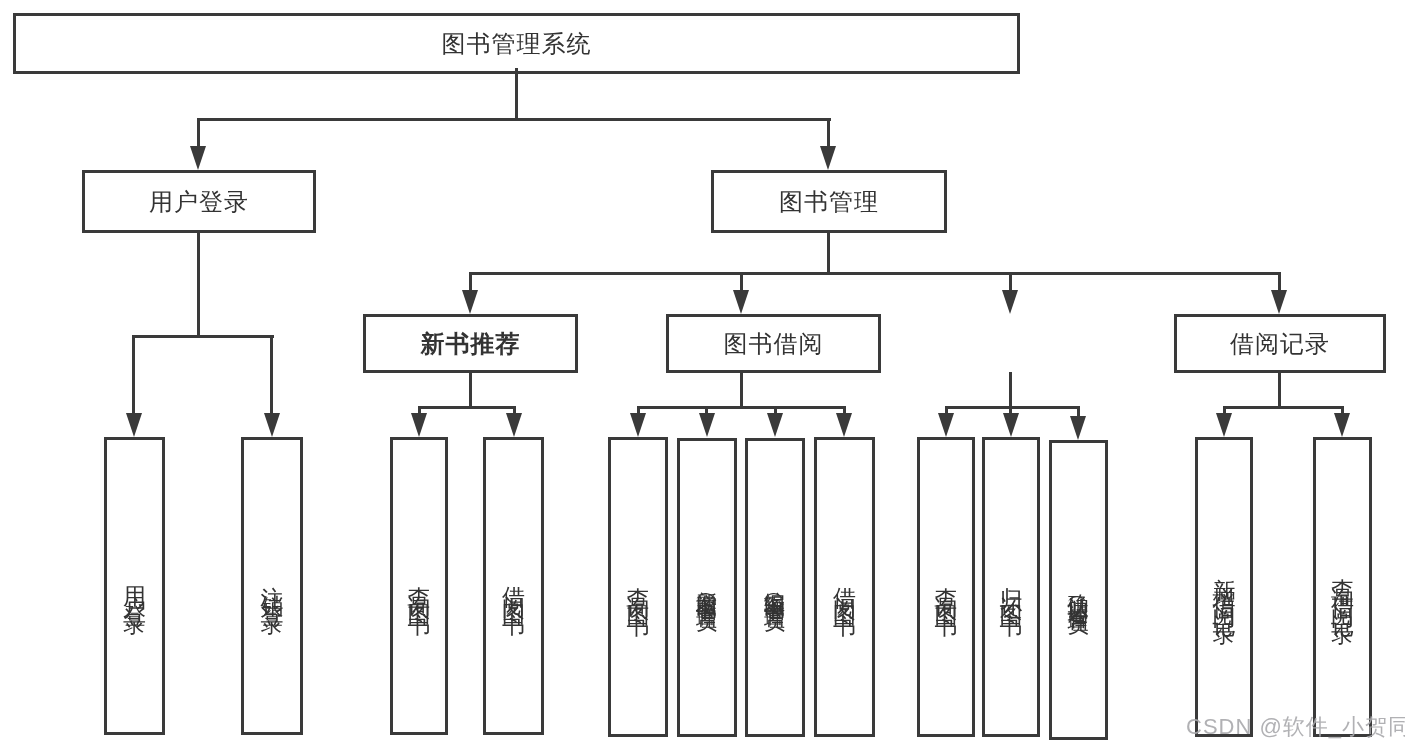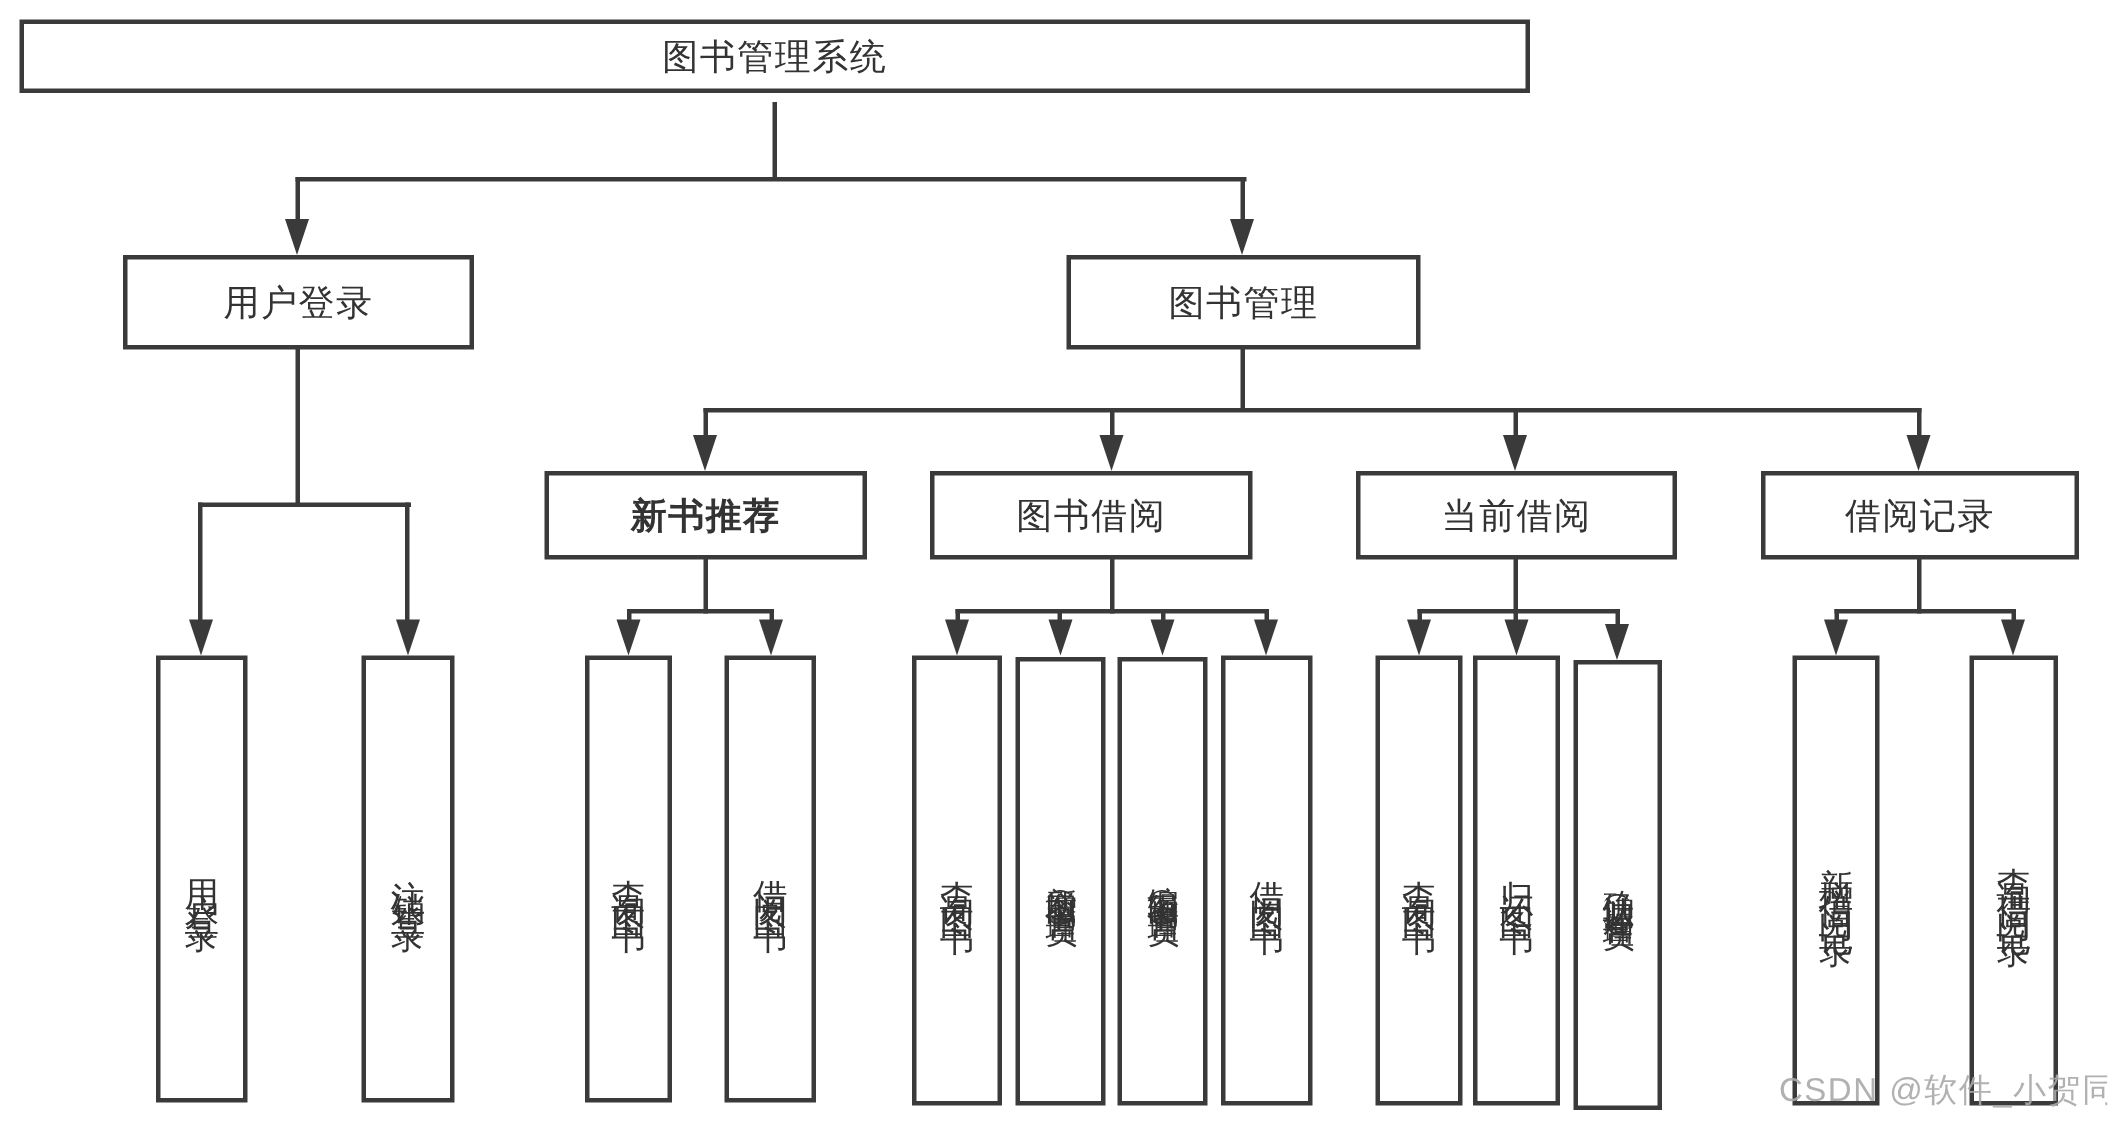--- a/index.html
+++ b/index.html
@@ -66,21 +66,21 @@
     letter-spacing: 1px;
     z-index: 5;
     white-space: nowrap;
   }
 </style>
 </head>
 <body>
 
 <div id="stage">
 
-  <div class="node" style="left:13px; top:13px; width:1007px; height:49px;">
+  <div class="node" style="left:13px; top:13px; width:1007px; height:61px;">
     <span>图书管理系统</span>
   </div>
 
   <div class="line" style="left:515px; top:68px; width:3px; height:52px;"></div>
   <div class="line" style="left:197px; top:118px; width:634px; height:3px;"></div>
   <div class="line" style="left:197px; top:118px; width:3px; height:30px;"></div>
   <div class="arrow" style="left:190px; top:146px;"></div>
   <div class="line" style="left:827px; top:118px; width:3px; height:30px;"></div>
   <div class="arrow" style="left:820px; top:146px;"></div>
 
@@ -105,25 +105,22 @@
   <div class="line" style="left:740px; top:272px; width:3px; height:20px;"></div>
   <div class="arrow" style="left:733px; top:290px;"></div>
   <div class="line" style="left:1009px; top:272px; width:3px; height:20px;"></div>
   <div class="arrow" style="left:1002px; top:290px;"></div>
   <div class="line" style="left:1278px; top:272px; width:3px; height:20px;"></div>
   <div class="arrow" style="left:1271px; top:290px;"></div>
 
   <div class="node" style="left:363px; top:314px; width:215px; height:59px;font-weight:bold;">
     <span>新书推荐</span>
   </div>
-  <div class="node" style="left:620px; top:314px; width:215px; height:59px;">
+  <div class="node" style="left:666px; top:314px; width:215px; height:59px;">
     <span>图书借阅</span>
-  </div>
-  <div class="node" style="left:904px; top:314px; width:214px; height:59px;">
-    <span>当前借阅</span>
   </div>
   <div class="node" style="left:1174px; top:314px; width:212px; height:59px;">
     <span>借阅记录</span>
   </div>
 
   <div class="line" style="left:469px; top:372px; width:3px; height:37px;"></div>
   <div class="line" style="left:418px; top:406px; width:98px; height:3px;"></div>
   <div class="line" style="left:418px; top:406px; width:3px; height:10px;"></div>
   <div class="arrow" style="left:411px; top:413px;"></div>
   <div class="line" style="left:513px; top:406px; width:3px; height:10px;"></div>

